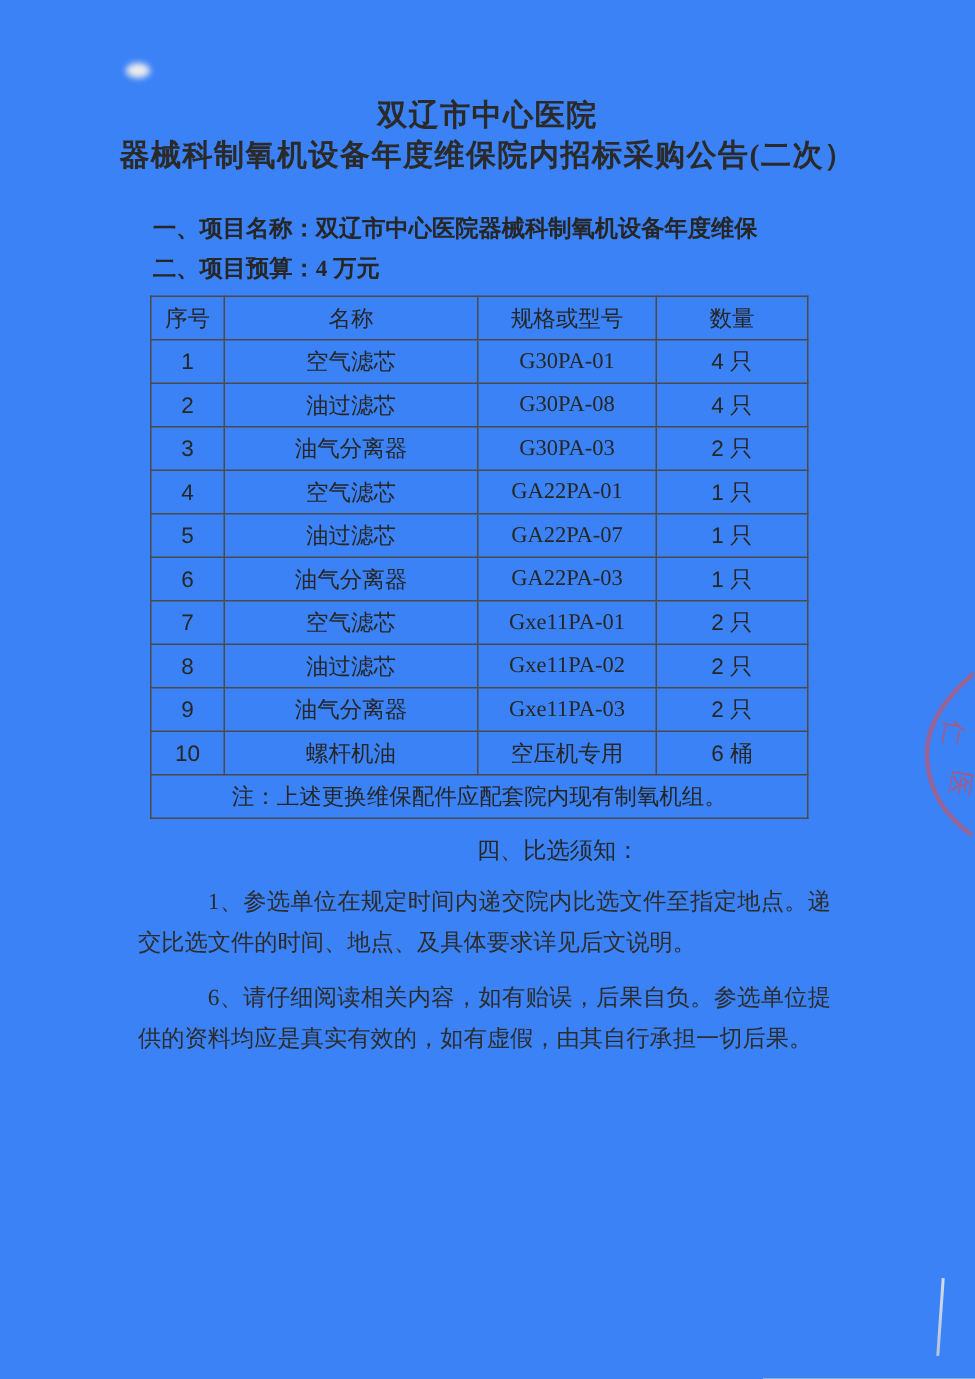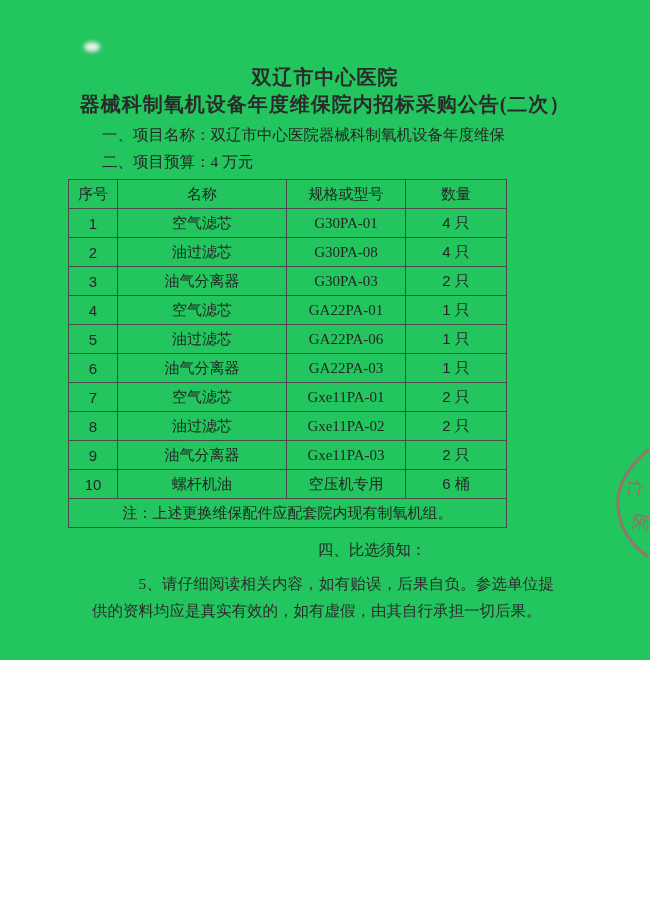--- a/index.html
+++ b/index.html
@@ -3,22 +3,22 @@
 <meta charset="utf-8">
 <style>
   html, body { margin: 0; padding: 0; }
   body {
     width: 650px; height: 919px;
     background: #ffffff;
     font-family: "Liberation Serif", serif;
   }
   .page {
     position: relative;
-    width: 650px; height: 660px;
-    background: #22c55e;
+    width: 650px; height: 919px;
+    background: #3b82f6;
     overflow: hidden;
     color: #262626;
   }
   
   .smudge {
     position: absolute; left: 84px; top: 42px;
     width: 16px; height: 10px; border-radius: 50%;
     background: #ededed; filter: blur(2px);
   }
   .fold-line {
@@ -28,26 +28,26 @@
     transform: rotate(4deg); opacity: .85;
   }
   
   .titles { padding-top: 64px; text-align: center; }
   .title-line {
     font-size: 20px; font-weight: bold;
     line-height: 27px; letter-spacing: 1px;
     color: #2a2a2a;
   }
   
-  .items { margin: 3px 0 0 102px; }
+  .items { margin: 21px 0 0 102px; font-weight: bold; }
   .item { font-size: 15.5px; line-height: 27px; white-space: nowrap; }
   
   table.list {
     border-collapse: collapse;
-    margin: 4px 0 0 68px;
+    margin: 4px 0 0 100px;
     table-layout: fixed;
   }
   table.list th, table.list td {
     border: 1px solid #4a4a4a;
     text-align: center; vertical-align: middle;
     font-weight: normal; padding: 0;
     overflow: hidden;
   }
   table.list th { font-size: 15px; height: 28px; }
   table.list td { height: 28px; font-size: 15px; }
@@ -132,21 +132,21 @@
         </tr>
         <tr>
           <td class="c0">4</td>
           <td class="c1">空气滤芯</td>
           <td class="c2">GA22PA-01</td>
           <td class="c3">1 只</td>
         </tr>
         <tr>
           <td class="c0">5</td>
           <td class="c1">油过滤芯</td>
-          <td class="c2">GA22PA-06</td>
+          <td class="c2">GA22PA-07</td>
           <td class="c3">1 只</td>
         </tr>
         <tr>
           <td class="c0">6</td>
           <td class="c1">油气分离器</td>
           <td class="c2">GA22PA-03</td>
           <td class="c3">1 只</td>
         </tr>
         <tr>
           <td class="c0">7</td>
@@ -176,21 +176,22 @@
     <tfoot>
       <tr>
         <td class="note-cell" colspan="4">注：上述更换维保配件应配套院内现有制氧机组。</td>
       </tr>
     </tfoot>
   </table>
 
   <div class="sec4">四、比选须知：</div>
 
   <div class="paras">
-    <p class="para">5、请仔细阅读相关内容，如有贻误，后果自负。参选单位提供的资料均应是真实有效的，如有虚假，由其自行承担一切后果。</p>
+    <p class="para">1、参选单位在规定时间内递交院内比选文件至指定地点。递交比选文件的时间、地点、及具体要求详见后文说明。</p>
+    <p class="para">6、请仔细阅读相关内容，如有贻误，后果自负。参选单位提供的资料均应是真实有效的，如有虚假，由其自行承担一切后果。</p>
   </div>
 
   <svg class="stamp" viewBox="0 0 36 112" xmlns="http://www.w3.org/2000/svg">
     <path d="M 34,3 C 12,22 3,40 4,58 C 5,79 15,96 33,109" stroke="#c2556e" stroke-width="3" fill="none" opacity="0.7" stroke-linecap="round"></path>
     <text x="17" y="32" transform="rotate(100 17 32)" font-size="17" fill="#c0506a" opacity="0.8" font-family="Liberation Serif, serif">仁</text>
     <text x="22" y="66" transform="rotate(100 22 66)" font-size="17" fill="#c0506a" opacity="0.8" font-family="Liberation Serif, serif">医</text>
   </svg>
 
   <div class="fold-line"></div>
 

